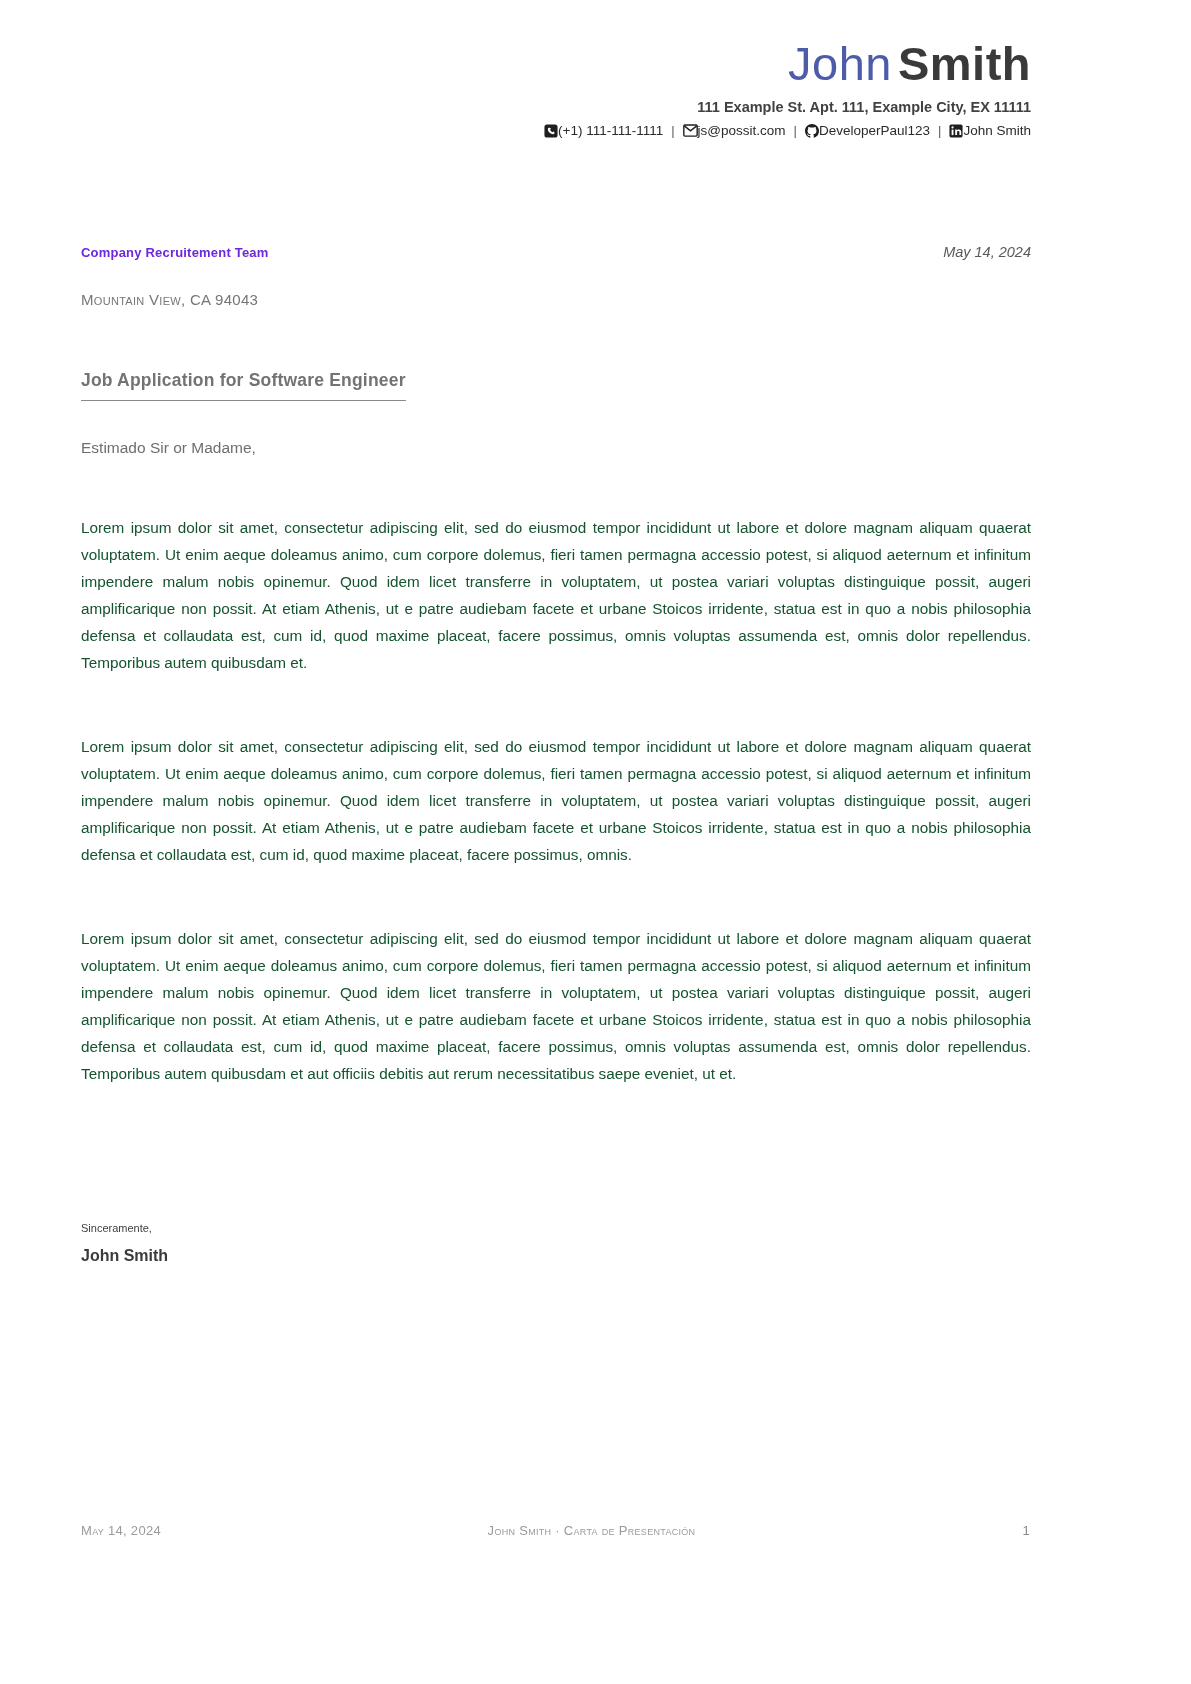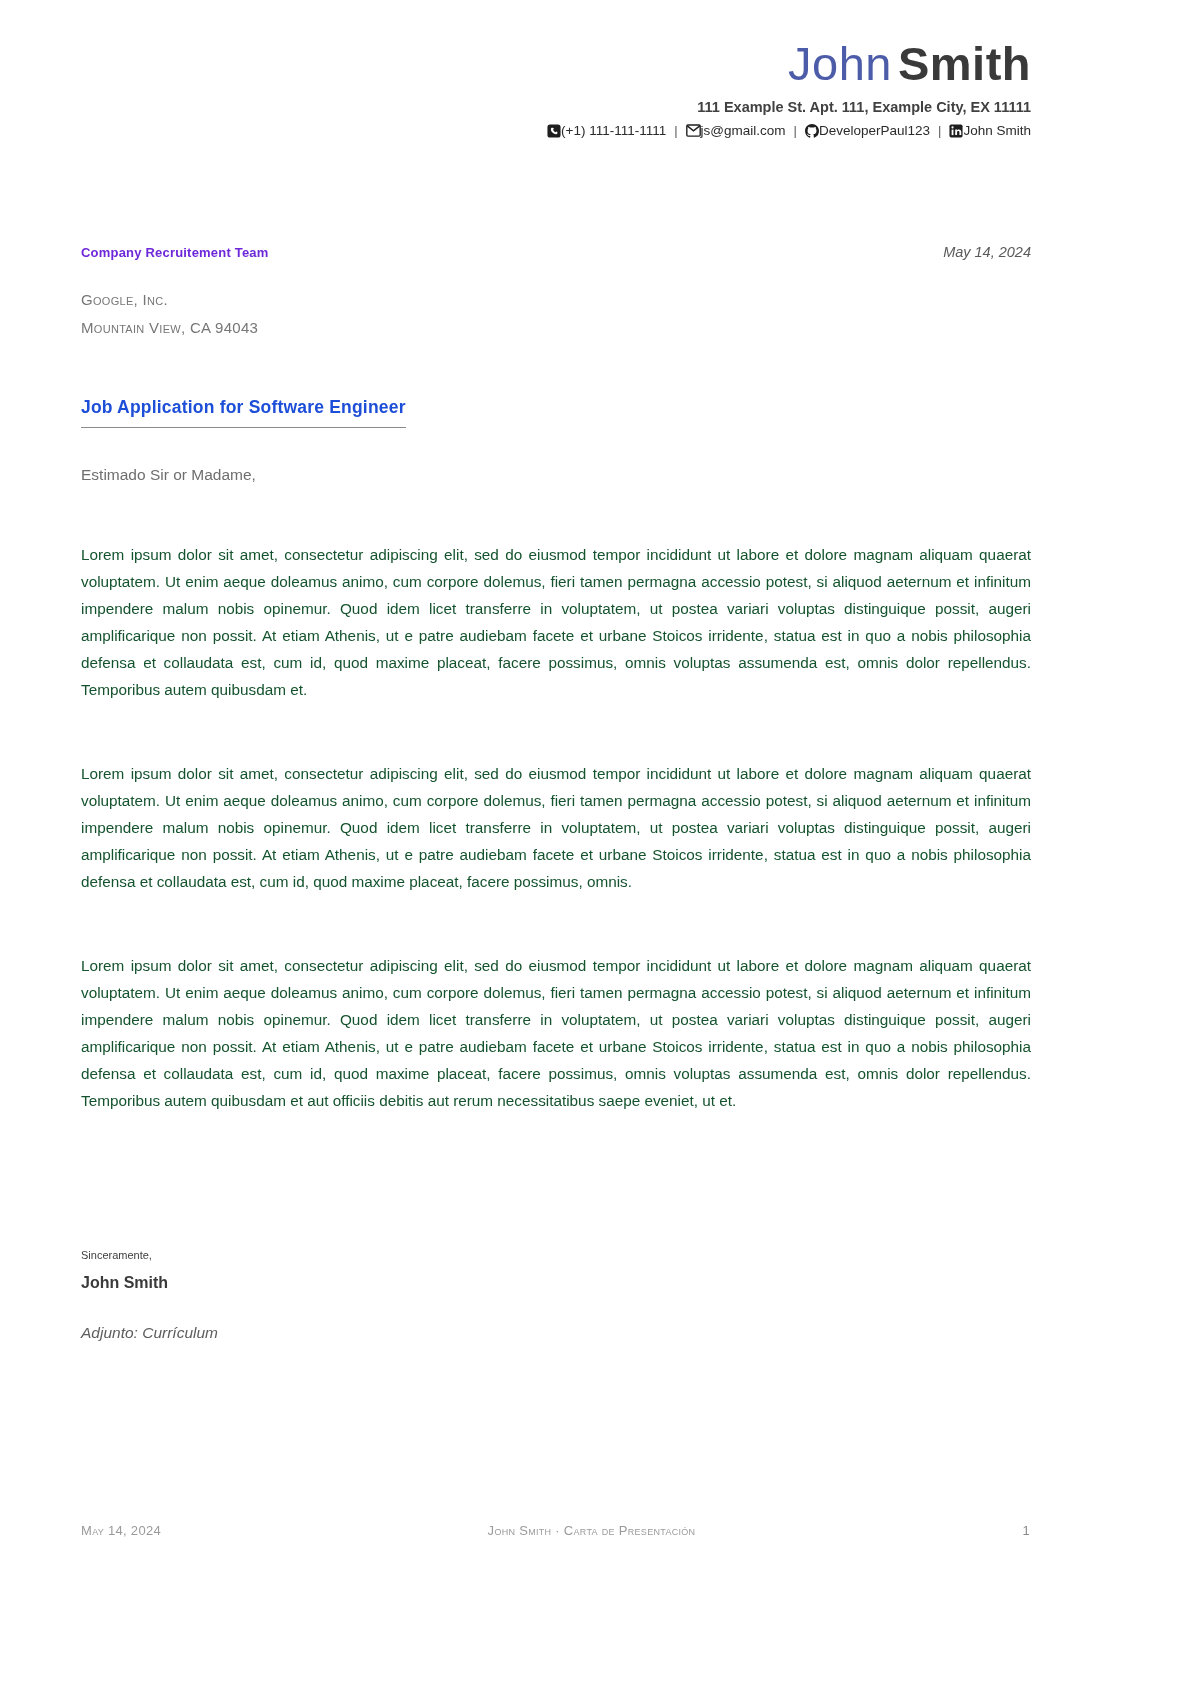--- a/index.html
+++ b/index.html
@@ -81,21 +81,21 @@
     color: #767676;
     letter-spacing: 0.3px;
   }
 
   
   .letter-subject-wrap { margin-top: 56px; }
   .letter-subject {
     display: inline-block;
     font-size: 17.5px;
     font-weight: 700;
-    color: #1d4ed8;
+    color: #737373;
     padding-bottom: 9px;
     border-bottom: 1.5px solid #8a8a8a;
     letter-spacing: 0.2px;
   }
   .greeting {
     margin-top: 38px;
     font-size: 15.5px;
     color: #6e6e6e;
   }
   .body-text p {
@@ -155,21 +155,21 @@
             <path fill="#ffffff" d="M11.9 10.1c0 .2-.04.5-.13.72-.2.5-1 .93-1.5.93-1.3 0-2.75-.72-3.95-1.9C5.12 8.65 4.4 7.2 4.4 5.9c0-.5.43-1.3.93-1.5.22-.09.5-.13.72-.13.12 0 .23.02.33.08l1.17.55c.15.08.26.23.26.4 0 .16-.1.34-.24.47-.22.23-.5.46-.5.72 0 .5.5 1.1 1.1 1.7.6.6 1.2 1.1 1.7 1.1.26 0 .5-.28.72-.5.13-.14.3-.24.47-.24.17 0 .32.1.4.26l.55 1.17c.05.1.08.21.08.33z"></path>
           </svg>
           <span>(+1) 111-111-1111</span>
         </span>
         <span class="contact-sep">|</span>
         <span class="contact-item">
           <svg class="cicon" width="15" height="13" viewBox="0 0 16 14">
             <rect x="0.8" y="1" width="14.4" height="12" rx="1.2" fill="none" stroke="#1f1f1f" stroke-width="1.5"></rect>
             <path d="M1.3 2l6.7 5.4L14.7 2" fill="none" stroke="#1f1f1f" stroke-width="1.5"></path>
           </svg>
-          <span>js@gmail.com</span>
+          <span>js@possit.com</span>
         </span>
         <span class="contact-sep">|</span>
         <span class="contact-item">
           <svg class="cicon" width="14" height="14" viewBox="0 0 16 16">
             <path fill="#1f1f1f" d="M8 0C3.58 0 0 3.58 0 8c0 3.54 2.29 6.53 5.47 7.59.4.07.55-.17.55-.38 0-.19-.01-.82-.01-1.49-2.01.37-2.53-.49-2.69-.94-.09-.23-.48-.94-.82-1.13-.28-.15-.68-.52-.01-.53.63-.01 1.08.58 1.23.82.72 1.21 1.87.87 2.33.66.07-.52.28-.87.51-1.07-1.78-.2-3.64-.89-3.64-3.95 0-.87.31-1.59.82-2.15-.08-.2-.36-1.02.08-2.12 0 0 .67-.21 2.2.82.64-.18 1.32-.27 2-.27s1.36.09 2 .27c1.53-1.04 2.2-.82 2.2-.82.44 1.1.16 1.92.08 2.12.51.56.82 1.27.82 2.15 0 3.07-1.87 3.75-3.65 3.95.29.25.54.73.54 1.48 0 1.07-.01 1.93-.01 2.2 0 .21.15.46.55.38A8.01 8.01 0 0 0 16 8c0-4.42-3.58-8-8-8z"></path>
           </svg>
           <span>DeveloperPaul123</span>
         </span>
         <span class="contact-sep">|</span>
         <span class="contact-item">
@@ -182,40 +182,38 @@
           <span>John Smith</span>
         </span>
       </div>
     </div>
 
     <div class="recipient-row">
       <div class="recipient-title">Company Recruitement Team</div>
       <div class="letter-date">May 14, 2024</div>
     </div>
     <div class="company-block">
-      <div>Google, Inc.</div>
       <div>Mountain View, CA 94043</div>
     </div>
 
     <div class="letter-subject-wrap">
       <span class="letter-subject">Job Application for Software Engineer</span>
     </div>
 
     <div class="greeting">Estimado Sir or Madame,</div>
     <div class="body-text">
       <p>Lorem ipsum dolor sit amet, consectetur adipiscing elit, sed do eiusmod tempor incididunt ut labore et dolore magnam aliquam quaerat voluptatem. Ut enim aeque doleamus animo, cum corpore dolemus, fieri tamen permagna accessio potest, si aliquod aeternum et infinitum impendere malum nobis opinemur. Quod idem licet transferre in voluptatem, ut postea variari voluptas distinguique possit, augeri amplificarique non possit. At etiam Athenis, ut e patre audiebam facete et urbane Stoicos irridente, statua est in quo a nobis philosophia defensa et collaudata est, cum id, quod maxime placeat, facere possimus, omnis voluptas assumenda est, omnis dolor repellendus. Temporibus autem quibusdam et.</p>
       <p>Lorem ipsum dolor sit amet, consectetur adipiscing elit, sed do eiusmod tempor incididunt ut labore et dolore magnam aliquam quaerat voluptatem. Ut enim aeque doleamus animo, cum corpore dolemus, fieri tamen permagna accessio potest, si aliquod aeternum et infinitum impendere malum nobis opinemur. Quod idem licet transferre in voluptatem, ut postea variari voluptas distinguique possit, augeri amplificarique non possit. At etiam Athenis, ut e patre audiebam facete et urbane Stoicos irridente, statua est in quo a nobis philosophia defensa et collaudata est, cum id, quod maxime placeat, facere possimus, omnis.</p>
       <p>Lorem ipsum dolor sit amet, consectetur adipiscing elit, sed do eiusmod tempor incididunt ut labore et dolore magnam aliquam quaerat voluptatem. Ut enim aeque doleamus animo, cum corpore dolemus, fieri tamen permagna accessio potest, si aliquod aeternum et infinitum impendere malum nobis opinemur. Quod idem licet transferre in voluptatem, ut postea variari voluptas distinguique possit, augeri amplificarique non possit. At etiam Athenis, ut e patre audiebam facete et urbane Stoicos irridente, statua est in quo a nobis philosophia defensa et collaudata est, cum id, quod maxime placeat, facere possimus, omnis voluptas assumenda est, omnis dolor repellendus. Temporibus autem quibusdam et aut officiis debitis aut rerum necessitatibus saepe eveniet, ut et.</p>
     </div>
 
     <div class="closing-block">
       <div class="closing">Sinceramente,</div>
       <div class="signature-name">John Smith</div>
     </div>
-    <div class="enclosure">Adjunto: Currículum</div>
 
   </div>
 
   <div class="footer">
     <span class="footer-left">May 14, 2024</span>
     <span class="footer-center">John Smith · Carta de Presentación</span>
     <span class="footer-right">1</span>
   </div>
 </div>
 

